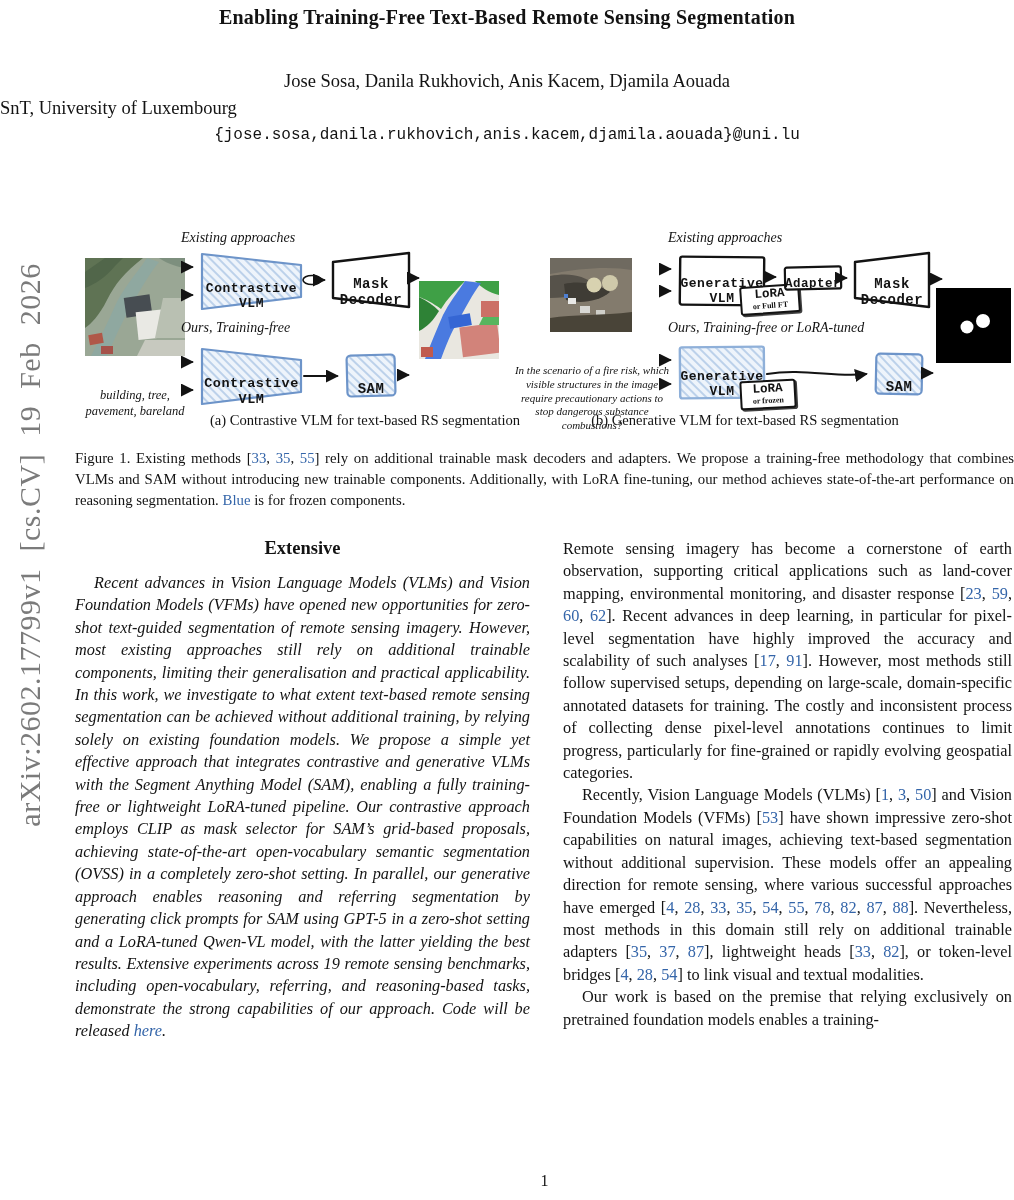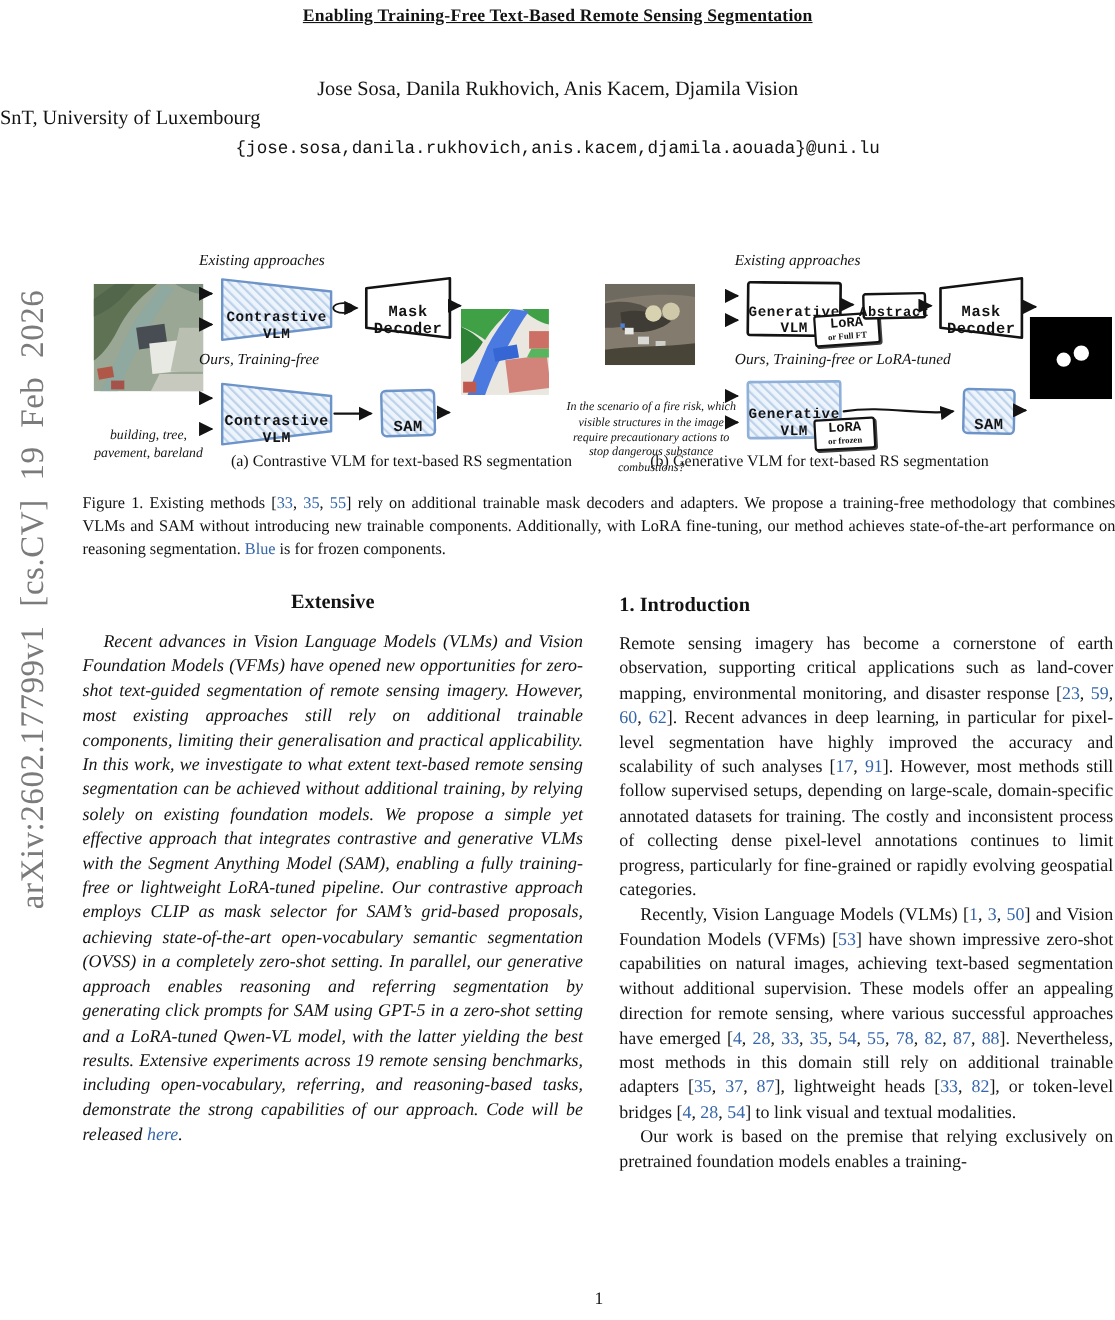--- a/index.html
+++ b/index.html
@@ -1,21 +1,21 @@
 <!DOCTYPE html>
 <html><head>
 <meta charset="utf-8">
 <style>
   html,body{margin:0;padding:0;background:#e9e9e9;}
   .page{position:relative;width:1014px;height:1200px;background:#ffffff;margin:0 auto;
         font-family:"Liberation Serif",serif;color:#131313;overflow:hidden;}
 
   
   .title{position:absolute;top:6px;left:0;width:100%;text-align:center;
-         font-size:16px;font-weight:bold;letter-spacing:.2px;text-decoration:underline;}
+         font-size:20px;font-weight:bold;letter-spacing:.2px;}
   .authors{position:absolute;top:71px;left:0;width:100%;text-align:center;font-size:18.5px;}
   .affil{position:absolute;top:98px;left:0;width:100%;font-size:18.5px;}
   .emails{position:absolute;top:126px;left:0;width:100%;text-align:center;
           font-family:"Liberation Mono",monospace;font-size:16px;}
 
   
   .banner{position:absolute;left:30px;top:545px;transform:translate(-50%,-50%) rotate(-90deg);
           white-space:nowrap;font-size:30px;color:#7b7b7b;word-spacing:9px;letter-spacing:.5px;}
 
   
@@ -70,21 +70,21 @@
       </pattern>
       <marker id="ah" viewBox="0 0 10 10" refX="8.5" refY="5" markerWidth="6.5" markerHeight="6.5" orient="auto-start-reverse">
         <path d="M0,0 L10,5 L0,10 z" fill="#131313"></path>
       </marker>
     </defs>
   </svg>
 
   <div class="banner">arXiv:2602.17799v1 [cs.CV] 19 Feb 2026</div>
 
   <div class="title">Enabling Training-Free Text-Based Remote Sensing Segmentation</div>
-  <div class="authors">Jose Sosa, Danila Rukhovich, Anis Kacem, Djamila Vision</div>
+  <div class="authors">Jose Sosa, Danila Rukhovich, Anis Kacem, Djamila Aouada</div>
   <div class="affil">SnT, University of Luxembourg</div>
   <div class="emails">{jose.sosa,danila.rukhovich,anis.kacem,djamila.aouada}@uni.lu</div>
 
   <div class="fig">
 
     <div class="img-frame" style="left:10px;top:30px;width:100px;height:98px;">
       <svg width="100" height="98" viewBox="0 0 100 98">
         <rect width="100" height="98" fill="#9aa795"></rect>
         <path d="M0,0 H58 C40,14 30,26 22,42 C14,58 6,66 0,70 Z" fill="#5f7354"></path>
         <path d="M0,30 C10,26 20,20 30,8 L38,0 H20 L0,14 Z" fill="#51664a"></path>
@@ -193,21 +193,21 @@
     <div class="tag" style="left:665px;top:57px;width:60px;transform:rotate(-4deg);">
       <span class="big">LoRA</span>
       <span class="small">or Full FT</span>
     </div>
 
     <div class="shape" style="left:708px;top:37px;width:60px;height:26px;">
       <svg viewBox="0 0 60 26">
           <rect x="2" y="2" width="56" height="22" rx="2" fill="#ffffff" stroke="#131313" stroke-width="2.2" transform="rotate(-1.2 30 13)"></rect>
         </svg>
       <div class="shape-label" style="font-size:12.5px;">
-          <span>Abstract</span>
+          <span>Adapter</span>
         </div>
     </div>
 
     <div class="shape" style="left:777px;top:23px;width:80px;height:58px;">
       <svg viewBox="0 0 80 58">
           <polygon points="3,11 77,2 77,56 3,47" fill="#ffffff" stroke="#131313" stroke-width="2.4" stroke-linejoin="round"></polygon>
         </svg>
       <div class="shape-label" style="font-size:14px;">
         <span>Mask</span>
         <span>Decoder</span>
@@ -278,21 +278,20 @@
   </div>
 
   <div class="figcap"><span>Figure 1. Existing methods [</span><span class="cite">33</span><span>, </span><span class="cite">35</span><span>, </span><span class="cite">55</span><span>] rely on additional trainable mask decoders and adapters. We propose a training-free methodology that combines VLMs and SAM without introducing new trainable components. Additionally, with LoRA fine-tuning, our method achieves state-of-the-art performance on reasoning segmentation. </span><span class="cite">Blue</span><span> is for frozen components.</span></div>
 
   <div class="col col-left">
     <div class="abs-heading">Extensive</div>
     <p class="body-text abstract-text para"><span>Recent advances in Vision Language Models (VLMs) and Vision Foundation Models (VFMs) have opened new opportunities for zero-shot text-guided segmentation of remote sensing imagery. However, most existing approaches still rely on additional trainable components, limiting their generalisation and practical applicability. In this work, we investigate to what extent text-based remote sensing segmentation can be achieved without additional training, by relying solely on existing foundation models. We propose a simple yet effective approach that integrates contrastive and generative VLMs with the Segment Anything Model (SAM), enabling a fully training-free or lightweight LoRA-tuned pipeline. Our contrastive approach employs CLIP as mask selector for SAM’s grid-based proposals, achieving state-of-the-art open-vocabulary semantic segmentation (OVSS) in a completely zero-shot setting. In parallel, our generative approach enables reasoning and referring segmentation by generating click prompts for SAM using GPT-5 in a zero-shot setting and a LoRA-tuned Qwen-VL model, with the latter yielding the best results. Extensive experiments across 19 remote sensing benchmarks, including open-vocabulary, referring, and reasoning-based tasks, demonstrate the strong capabilities of our approach. Code will be released </span><span class="link">here</span><span>.</span></p>
   </div>
 
   <div class="col col-right">
-    <div class="sec-heading">1. Introduction</div>
     <p class="body-text para"><span>Remote sensing imagery has become a cornerstone of earth observation, supporting critical applications such as land-cover mapping, environmental monitoring, and disaster response [</span><span class="cite">23</span><span>, </span><span class="cite">59</span><span>, </span><span class="cite">60</span><span>, </span><span class="cite">62</span><span>]. Recent advances in deep learning, in particular for pixel-level segmentation have highly improved the accuracy and scalability of such analyses [</span><span class="cite">17</span><span>, </span><span class="cite">91</span><span>]. However, most methods still follow supervised setups, depending on large-scale, domain-specific annotated datasets for training. The costly and inconsistent process of collecting dense pixel-level annotations continues to limit progress, particularly for fine-grained or rapidly evolving geospatial categories.</span></p>
     <p class="body-text para indent"><span>Recently, Vision Language Models (VLMs) [</span><span class="cite">1</span><span>, </span><span class="cite">3</span><span>, </span><span class="cite">50</span><span>] and Vision Foundation Models (VFMs) [</span><span class="cite">53</span><span>] have shown impressive zero-shot capabilities on natural images, achieving text-based segmentation without additional supervision. These models offer an appealing direction for remote sensing, where various successful approaches have emerged [</span><span class="cite">4</span><span>, </span><span class="cite">28</span><span>, </span><span class="cite">33</span><span>, </span><span class="cite">35</span><span>, </span><span class="cite">54</span><span>, </span><span class="cite">55</span><span>, </span><span class="cite">78</span><span>, </span><span class="cite">82</span><span>, </span><span class="cite">87</span><span>, </span><span class="cite">88</span><span>]. Nevertheless, most methods in this domain still rely on additional trainable adapters [</span><span class="cite">35</span><span>, </span><span class="cite">37</span><span>, </span><span class="cite">87</span><span>], lightweight heads [</span><span class="cite">33</span><span>, </span><span class="cite">82</span><span>], or token-level bridges [</span><span class="cite">4</span><span>, </span><span class="cite">28</span><span>, </span><span class="cite">54</span><span>] to link visual and textual modalities.</span></p>
     <p class="body-text para indent"><span>Our work is based on the premise that relying exclusively on pretrained foundation models enables a training-</span></p>
   </div>
 
   <div class="pagenum">1</div>
 
 </div>
 
 </body></html>

